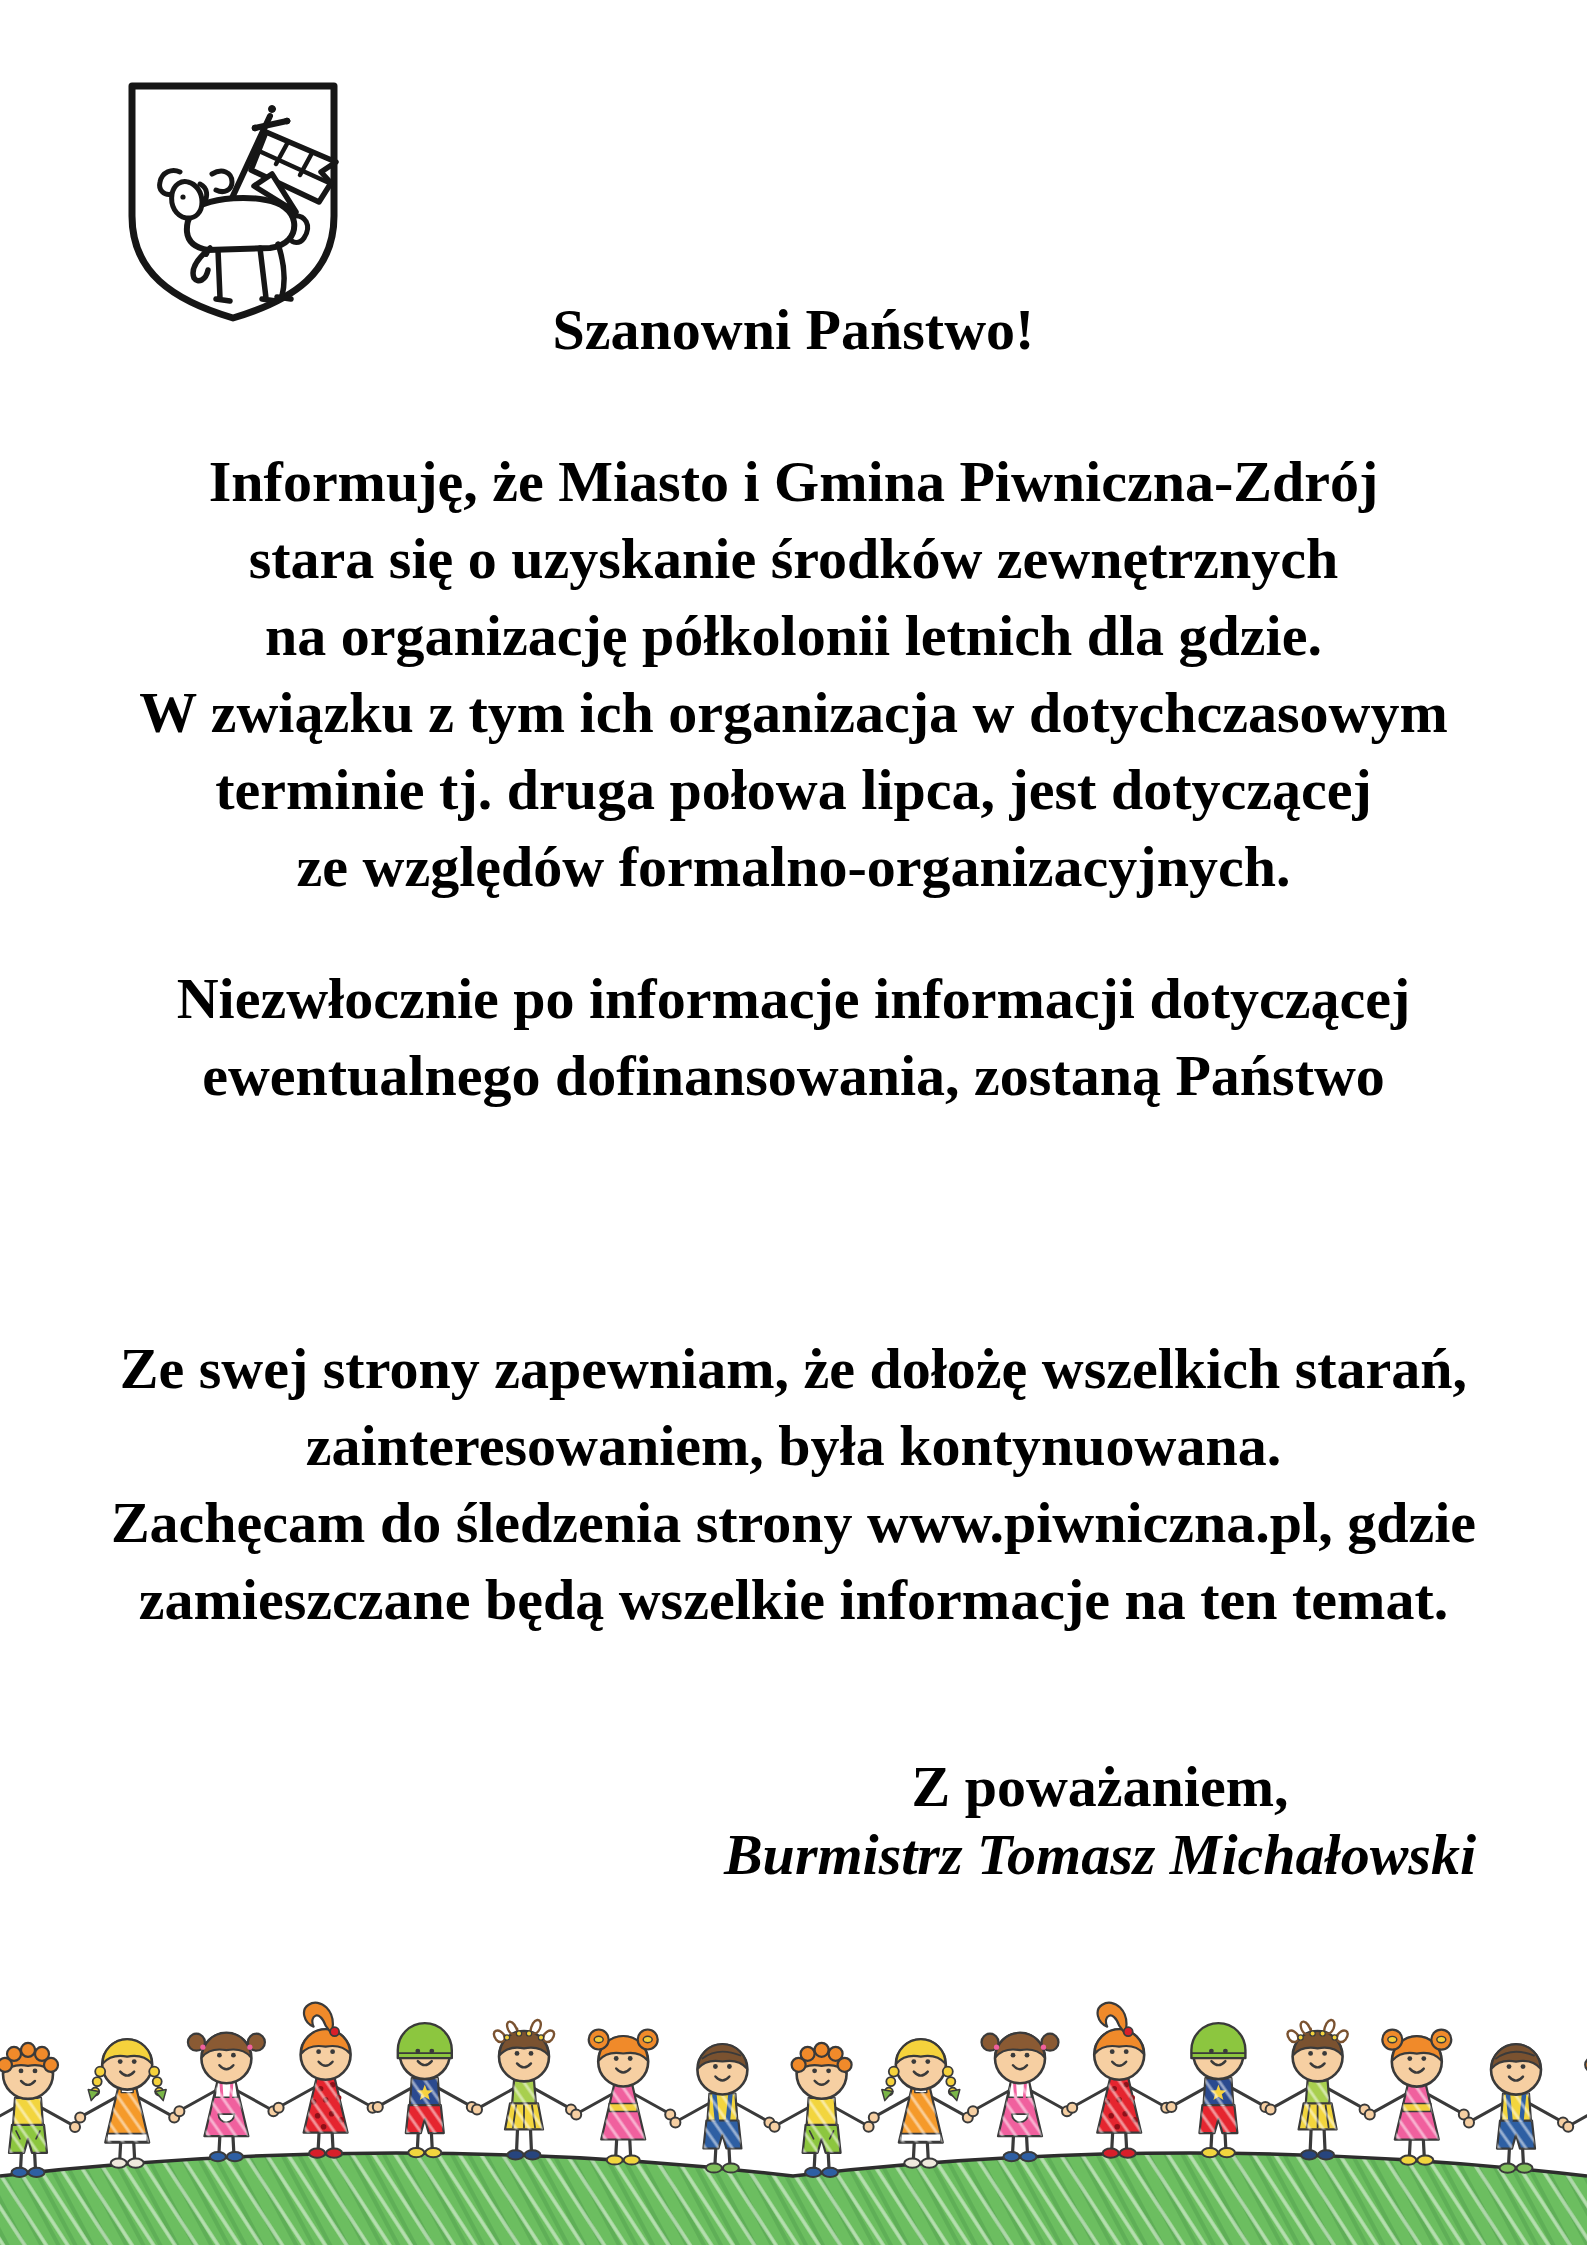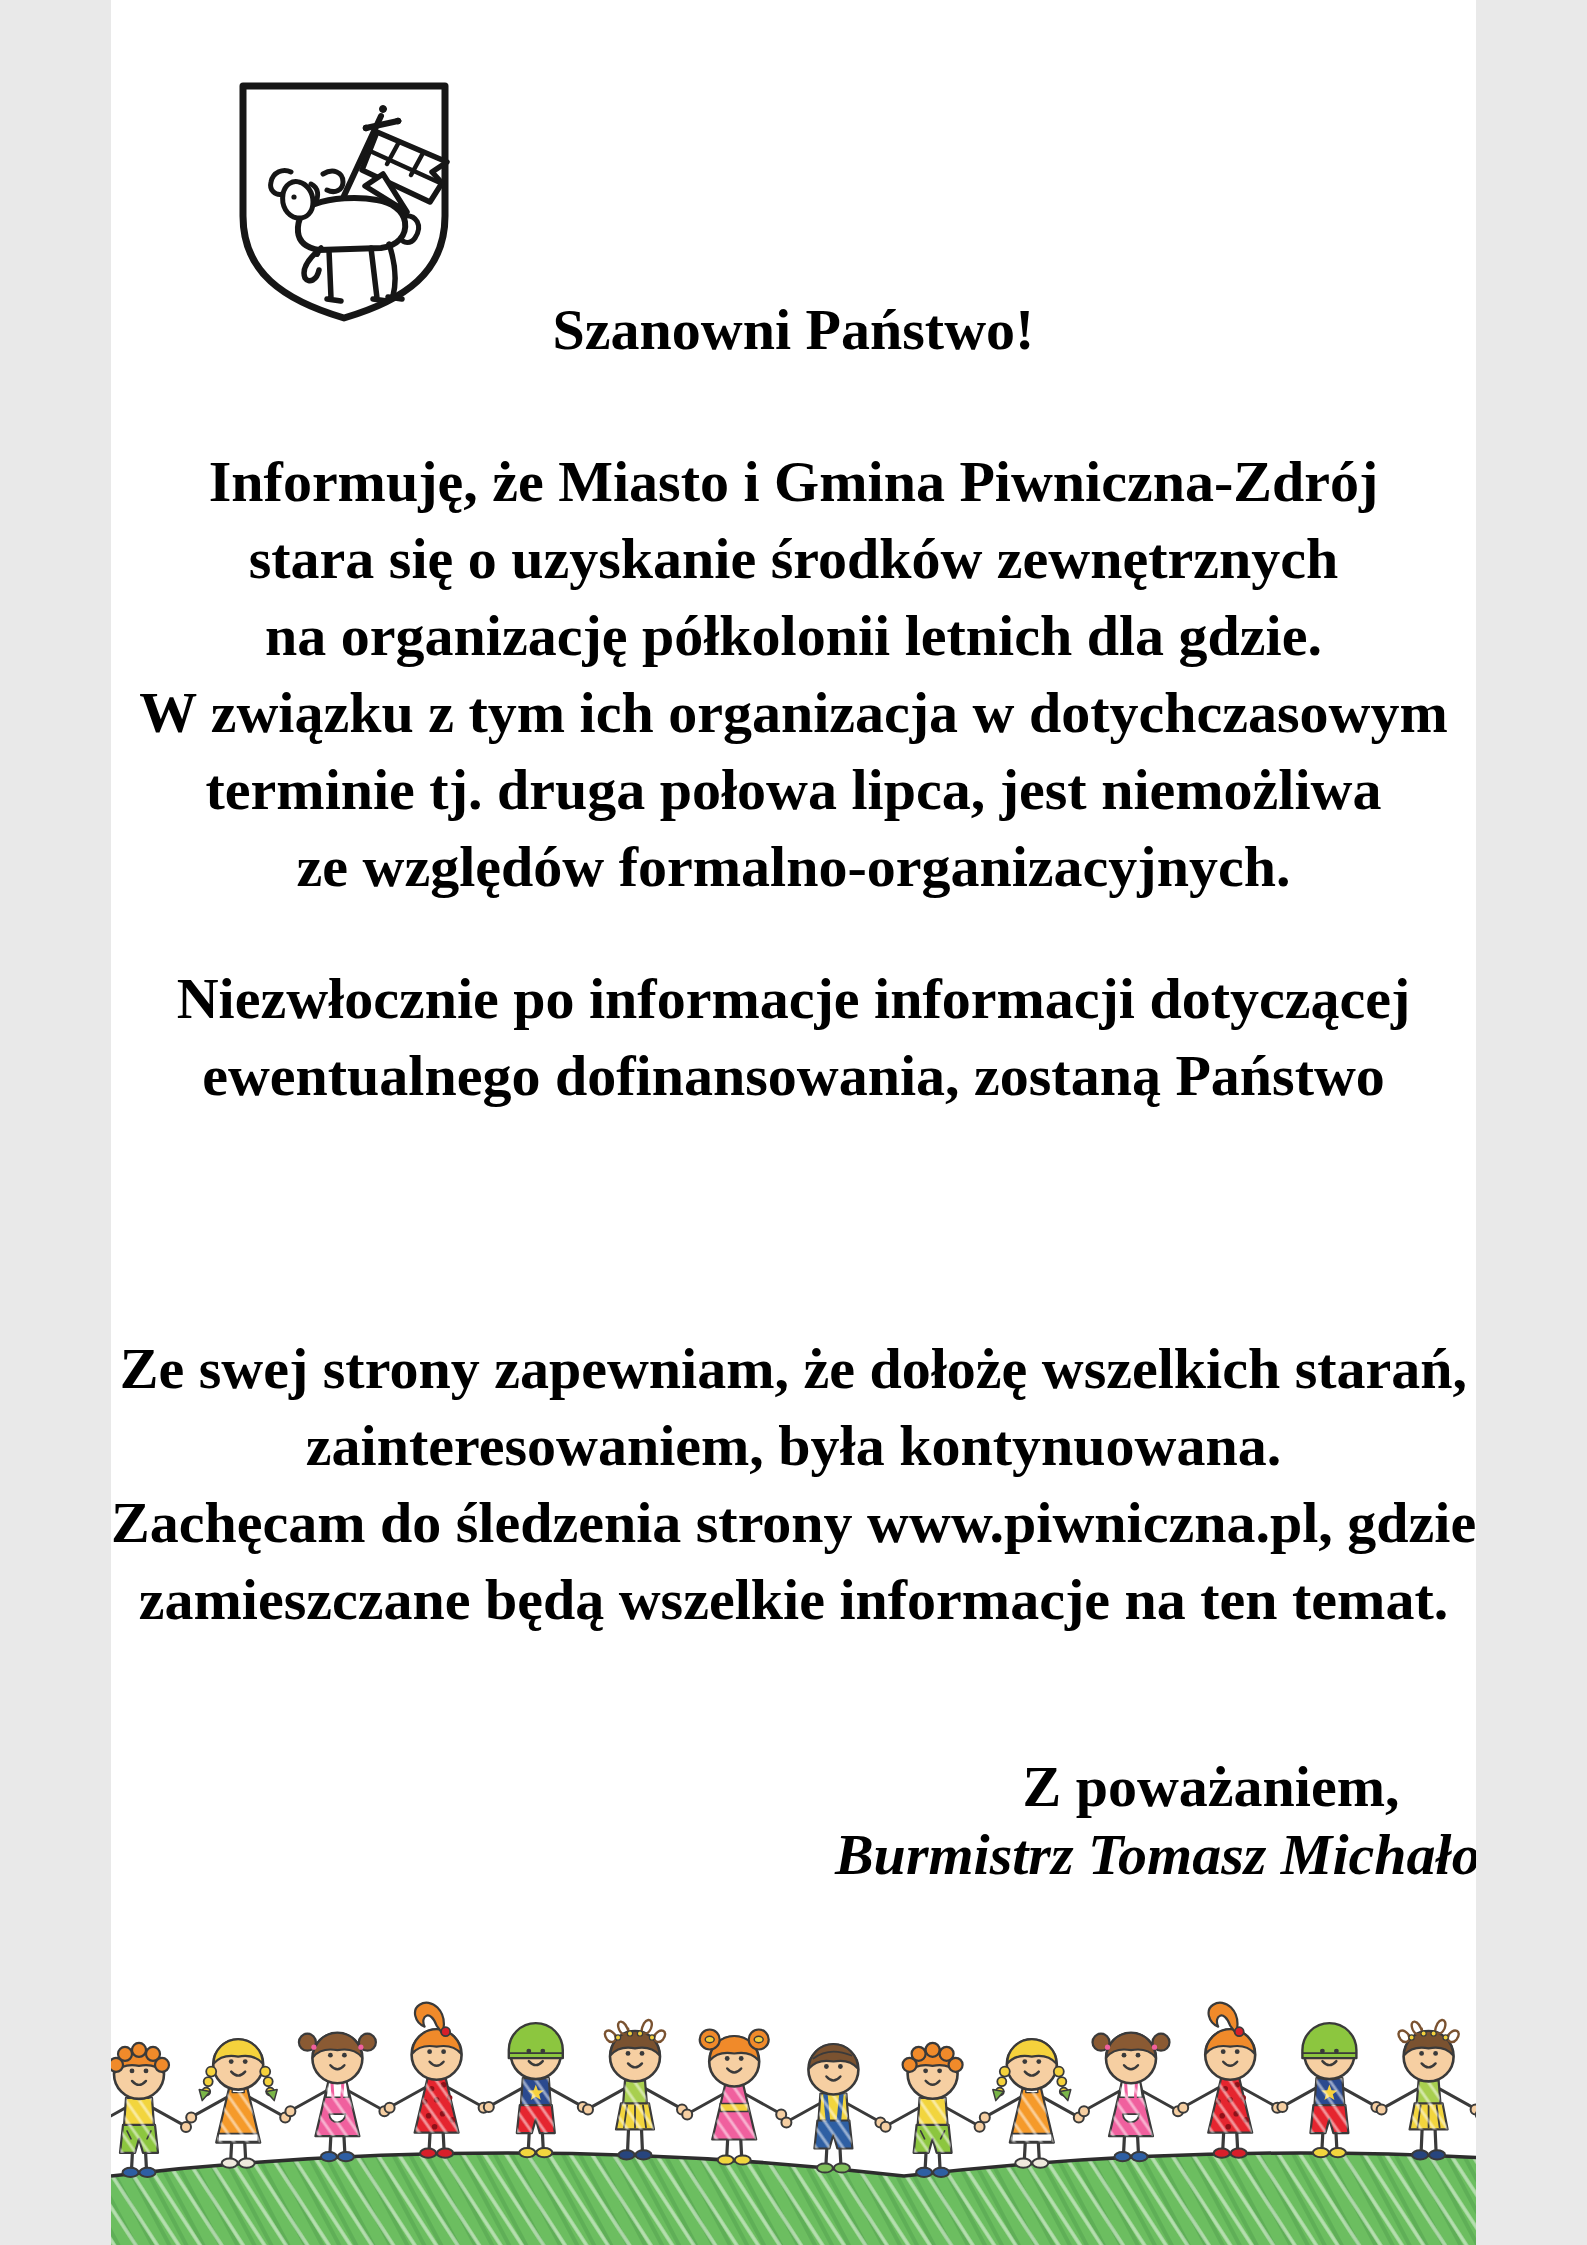--- a/index.html
+++ b/index.html
@@ -1,17 +1,17 @@
 <!DOCTYPE html>
 <html><head>
 <meta charset="utf-8">
 <style>
   html,body{margin:0;padding:0;background:#e9e9e9;}
   .page{
-    position:relative;width:1365px;height:2245px;margin:0 auto;
+    position:relative;width:1587px;height:2245px;margin:0 auto;
     background:#ffffff;overflow:hidden;
     font-family:"Liberation Serif",serif;color:#000;
   }
   .crest{position:absolute;left:120px;top:76px;}
   .block{
     position:absolute;left:0;right:0;text-align:center;
     font-weight:700;font-size:58px;line-height:77px;
   }
   .line{white-space:nowrap;text-align:center;}
   .sig{
@@ -56,21 +56,21 @@
     </g>
   </svg>
 
   <div class="block" style="top:291px">Szanowni Państwo!</div>
 
   <div class="block" style="top:443px">
       <div class="line">Informuję, że Miasto i Gmina Piwniczna-Zdrój</div>
       <div class="line">stara się o uzyskanie środków zewnętrznych</div>
       <div class="line">na organizację półkolonii letnich dla gdzie.</div>
       <div class="line">W związku z tym ich organizacja w dotychczasowym</div>
-      <div class="line">terminie tj. druga połowa lipca, jest niemożliwa</div>
+      <div class="line">terminie tj. druga połowa lipca, jest dotyczącej</div>
       <div class="line">ze względów formalno-organizacyjnych.</div>
     </div>
   <div class="block" style="top:960px">
       <div class="line">Niezwłocznie po informacje informacji dotyczącej</div>
       <div class="line">ewentualnego dofinansowania, zostaną Państwo</div>
     </div>
   <div class="block" style="top:1330px">
       <div class="line">Ze swej strony zapewniam, że dołożę wszelkich starań,</div>
       <div class="line">zainteresowaniem, była kontynuowana.</div>
       <div class="line">Zachęcam do śledzenia strony www.piwniczna.pl, gdzie</div>

